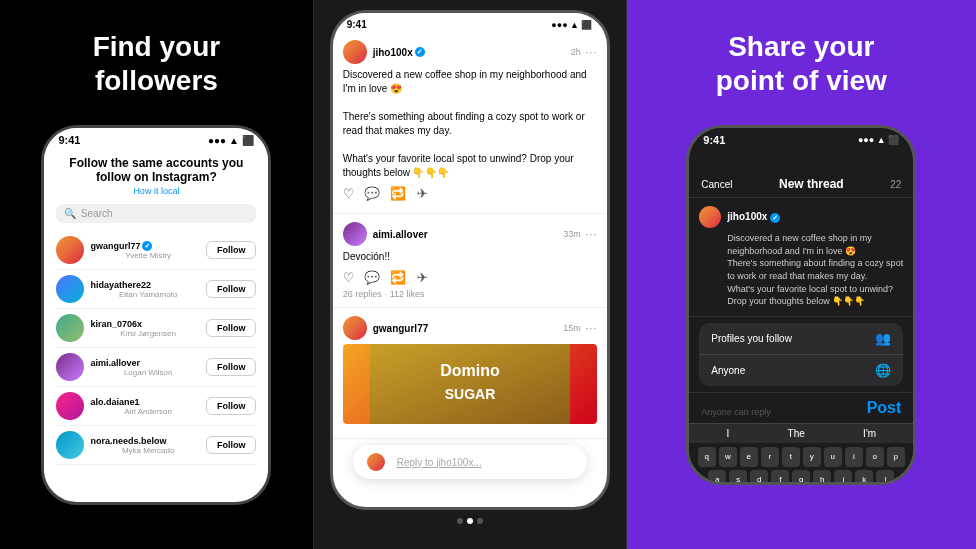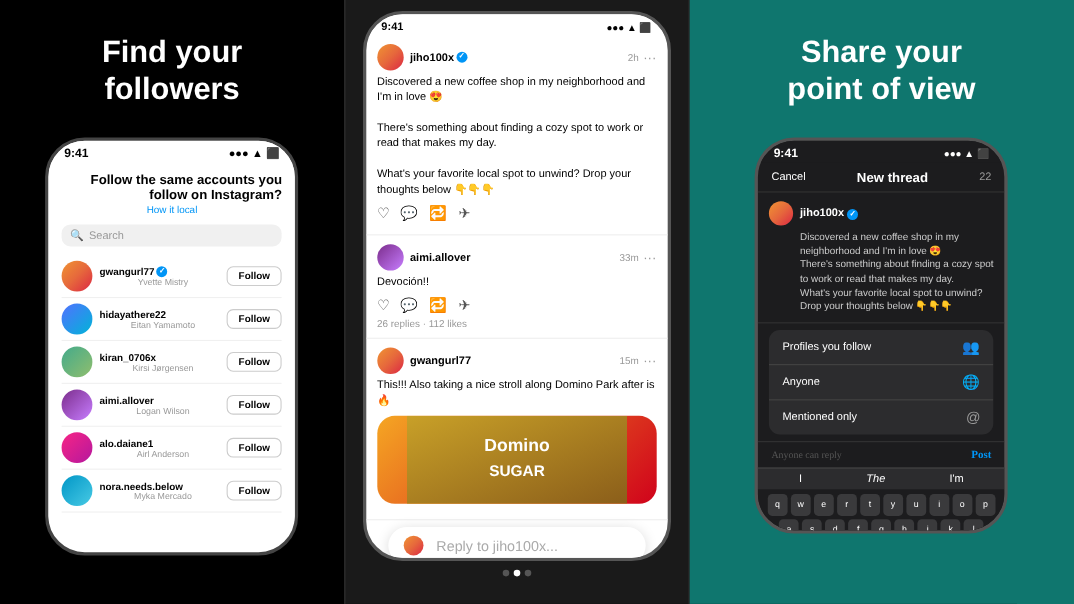--- a/index.html
+++ b/index.html
@@ -32,21 +32,21 @@
     .panel-middle {
       width: 326px;
       background: #1a1a1a;
       border-left: 1px solid #333;
       border-right: 1px solid #333;
     }
 
     
     .panel-right {
       width: 363px;
-      background: #0f766e;
+      background: #6d28d9;
       padding-top: 30px;
     }
 
     
     .panel-heading {
       color: #fff;
       font-size: 28px;
       font-weight: 700;
       text-align: center;
       line-height: 1.2;
@@ -90,21 +90,21 @@
 
     
     .phone-content-left {
       background: #fff;
       padding: 8px 12px;
     }
 
     .phone-title {
       font-size: 12px;
       font-weight: 700;
-      text-align: right;
+      text-align: center;
       color: #000;
       margin-bottom: 2px;
     }
 
     .phone-subtitle {
       font-size: 9px;
       color: #0095f6;
       text-align: center;
       margin-bottom: 8px;
     }
@@ -220,21 +220,21 @@
     }
 
     .thread-action-icon { font-size: 13px; color: #555; }
 
     .thread-stats { font-size: 9px; color: #999; }
 
     .thread-image {
       width: 100%;
       height: 80px;
       background: linear-gradient(135deg, #f5a623, #d0021b);
-      border-radius: 16px;
+      border-radius: 4px;
       margin-bottom: 6px;
       display: flex;
       align-items: flex-start;
       justify-content: center;
       overflow: hidden;
       position: relative;
     }
 
     .reply-bar {
       background: #fff;
@@ -263,20 +263,21 @@
       text-align: center;
       margin-top: 14px;
     }
 
     .new-thread-bar {
       display: flex;
       justify-content: space-between;
       align-items: center;
       padding: 6px 12px;
       border-bottom: 0.5px solid #333;
+      margin-top: 23px;
     }
 
     .cancel-btn { font-size: 10px; color: #fff; }
     .new-thread-title { font-size: 12px; font-weight: 700; color: #fff; }
     .char-count { font-size: 10px; color: #999; }
 
     .new-thread-post {
       padding: 8px 10px;
       border-bottom: 0.5px solid #333;
     }
@@ -324,29 +325,28 @@
     }
 
     .audience-option:last-child { border-bottom: none; }
 
     .audience-label { font-size: 10px; color: #fff; }
     .audience-icon { font-size: 13px; color: #999; }
 
     .anyone-reply-bar {
       display: flex;
       justify-content: space-between;
-      align-items: flex-start;
+      align-items: flex-end;
       padding: 6px 12px;
       border-top: 0.5px solid #333;
       margin-top: 4px;
-      font-family: Liberation Serif, serif;
     }
 
     .anyone-label { font-size: 9px; color: #555; }
-    .post-btn { font-size: 10px; font-weight: 700; color: #0095f6; }
+    .post-btn { font-size: 16px; font-weight: 700; color: #0095f6; }
 
     .keyboard {
       background: #1c1c1e;
       padding: 4px 2px 2px;
     }
 
     .keyboard-row {
       display: flex;
       justify-content: center;
       gap: 3px;
@@ -546,41 +546,40 @@
           <div class="thread-stats">26 replies · 112 likes</div>
         </div>
 
         <div class="thread-post">
           <div class="thread-header">
             <div class="thread-avatar av-orange"></div>
             <span class="thread-handle">gwangurl77</span>
             <span class="thread-time">15m</span>
             <span class="thread-dots">···</span>
           </div>
-          <div class="thread-body">This!!! Also taking a nice stroll along Domino Park after is 🔥</div>
           <div class="thread-image">
             <svg width="100%" height="80" viewBox="0 0 200 80" xmlns="http://www.w3.org/2000/svg">
               <rect width="200" height="80" fill="#d4a832"></rect>
               <rect x="0" y="0" width="200" height="80" fill="url(#imgbg)"></rect>
               <defs>
                 <linearGradient id="imgbg" x1="0" y1="0" x2="1" y2="1">
                   <stop offset="0%" stop-color="#c8a028"></stop>
                   <stop offset="100%" stop-color="#8b5e1a"></stop>
                 </linearGradient>
               </defs>
               <text x="100" y="32" text-anchor="middle" font-size="16" font-weight="900" fill="white" font-family="sans-serif">Domino</text>
               <text x="100" y="55" text-anchor="middle" font-size="14" font-weight="900" fill="white" font-family="sans-serif">SUGAR</text>
             </svg>
           </div>
         </div>
 
         <div style="padding: 6px 10px;">
           <div class="reply-bar">
             <div class="thread-avatar av-orange" style="width:18px;height:18px;"></div>
-            <span style="font-size:13px;color:#aaa;">Reply to jiho100x...</span>
+            <span style="font-size:10px;color:#aaa;text-decoration:underline;">Reply to jiho100x...</span>
           </div>
         </div>
       </div>
     </div>
 
     <div class="bottom-section">
       <div class="dots-indicator">
         <div class="dot dot-inactive"></div>
         <div class="dot dot-active"></div>
         <div class="dot dot-inactive"></div>
@@ -630,34 +629,30 @@
 
     <div class="audience-options">
       <div class="audience-option">
         <span class="audience-label">Profiles you follow</span>
         <span class="audience-icon">👥</span>
       </div>
       <div class="audience-option">
         <span class="audience-label">Anyone</span>
         <span class="audience-icon">🌐</span>
       </div>
-      <div class="audience-option">
-        <span class="audience-label">Mentioned only</span>
-        <span class="audience-icon">@</span>
-      </div>
     </div>
 
     <div class="anyone-reply-bar">
       <span class="anyone-label">Anyone can reply</span>
       <span class="post-btn">Post</span>
     </div>
 
     <div style="background:#2c2c2e;padding:4px 8px;display:flex;justify-content:space-around;border-top:0.5px solid #444;">
       <span style="font-size:10px;color:#fff;">I</span>
-      <span style="font-size:10px;color:#fff;font-style:italic;">The</span>
+      <span style="font-size:10px;color:#fff;">The</span>
       <span style="font-size:10px;color:#fff;">I'm</span>
     </div>
 
     <div class="keyboard">
       <div class="keyboard-row">
         <div class="key">q</div>
         <div class="key">w</div>
         <div class="key">e</div>
         <div class="key">r</div>
         <div class="key">t</div>

